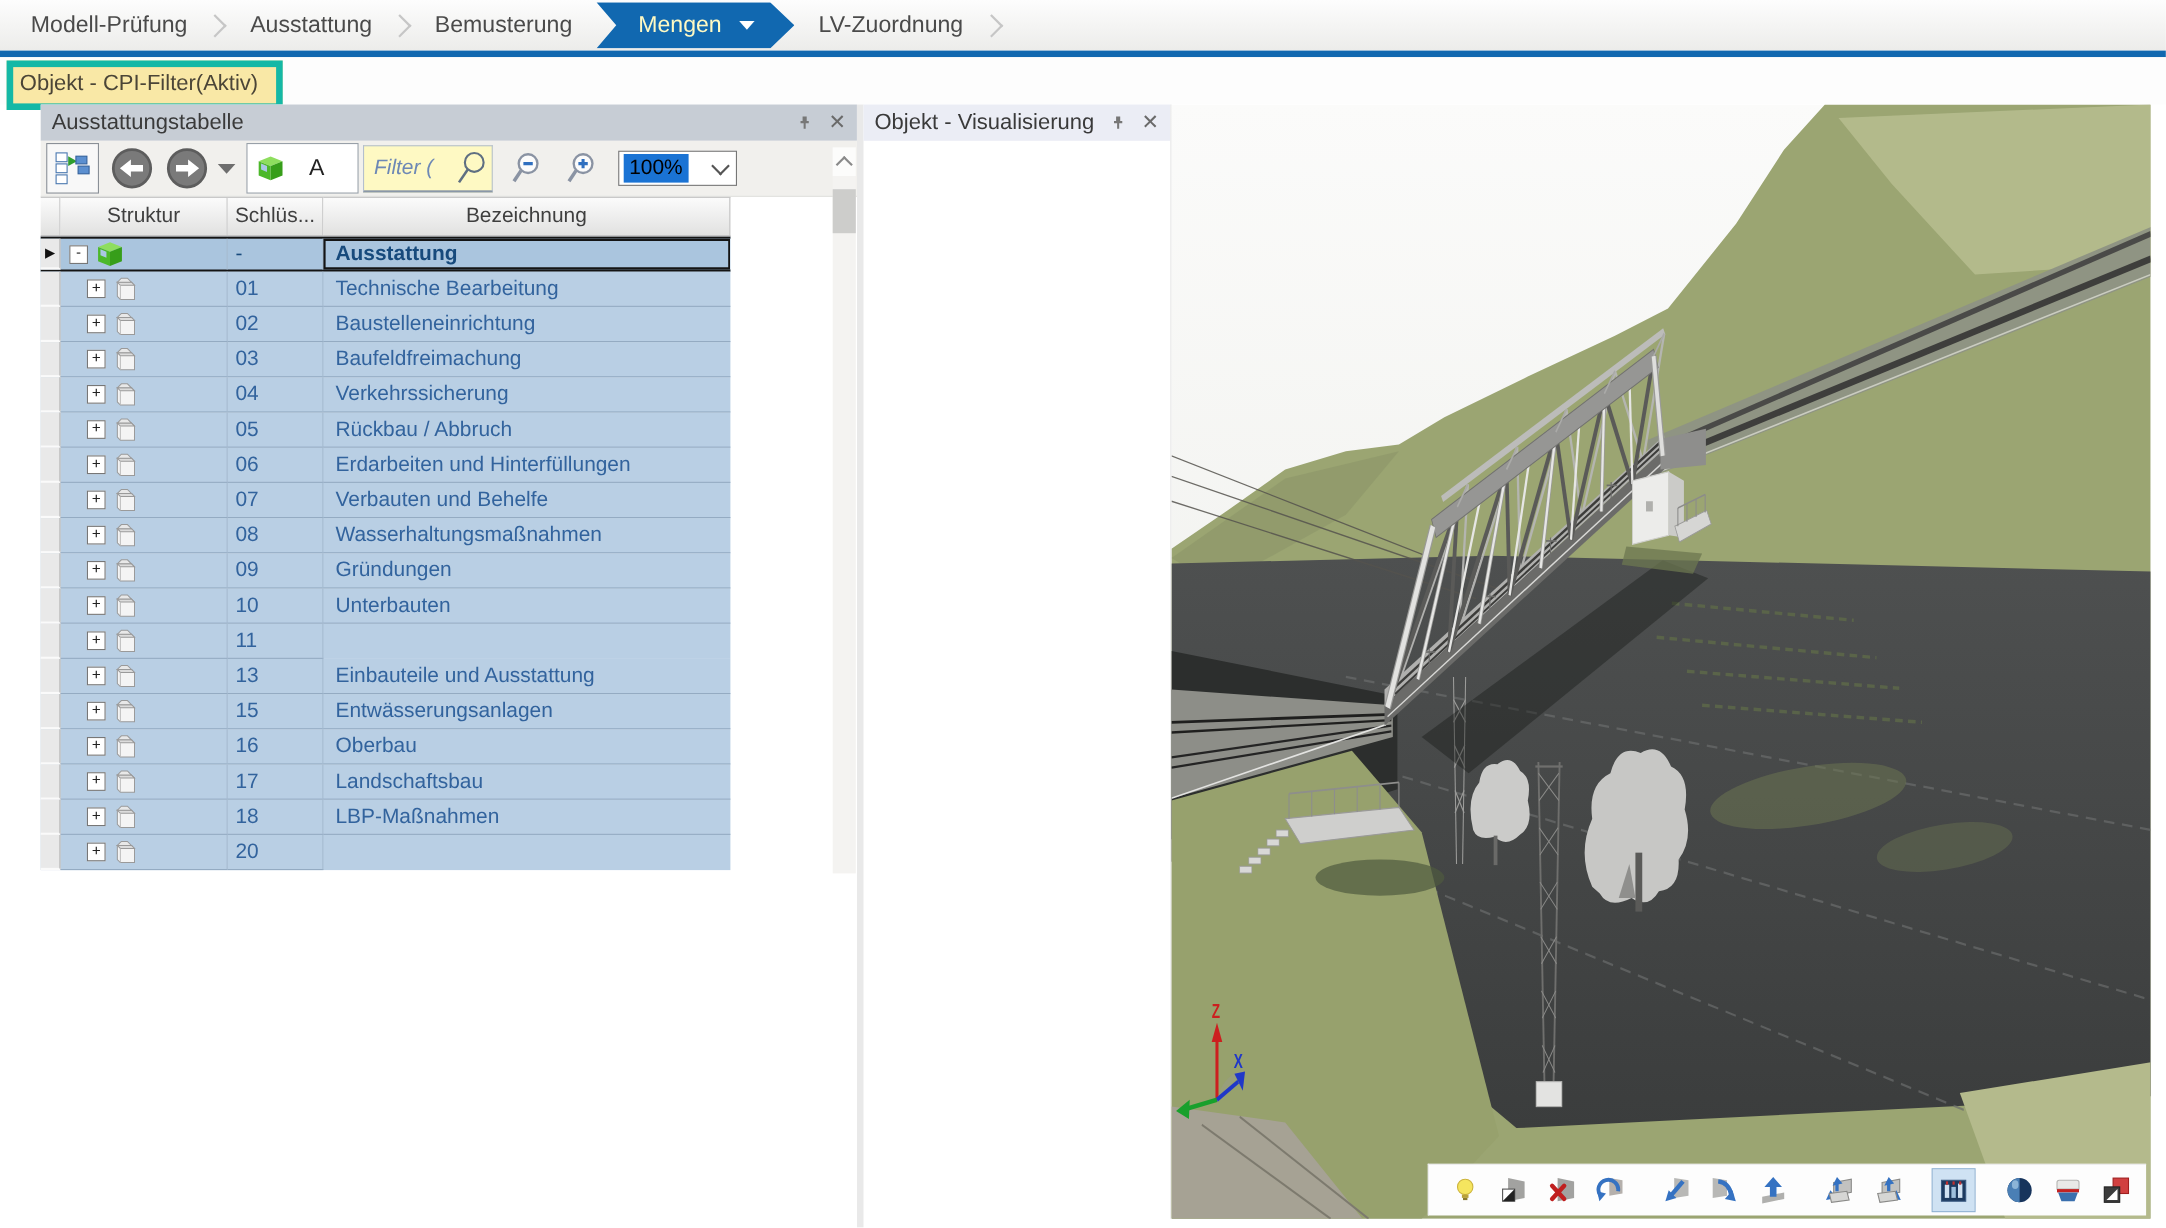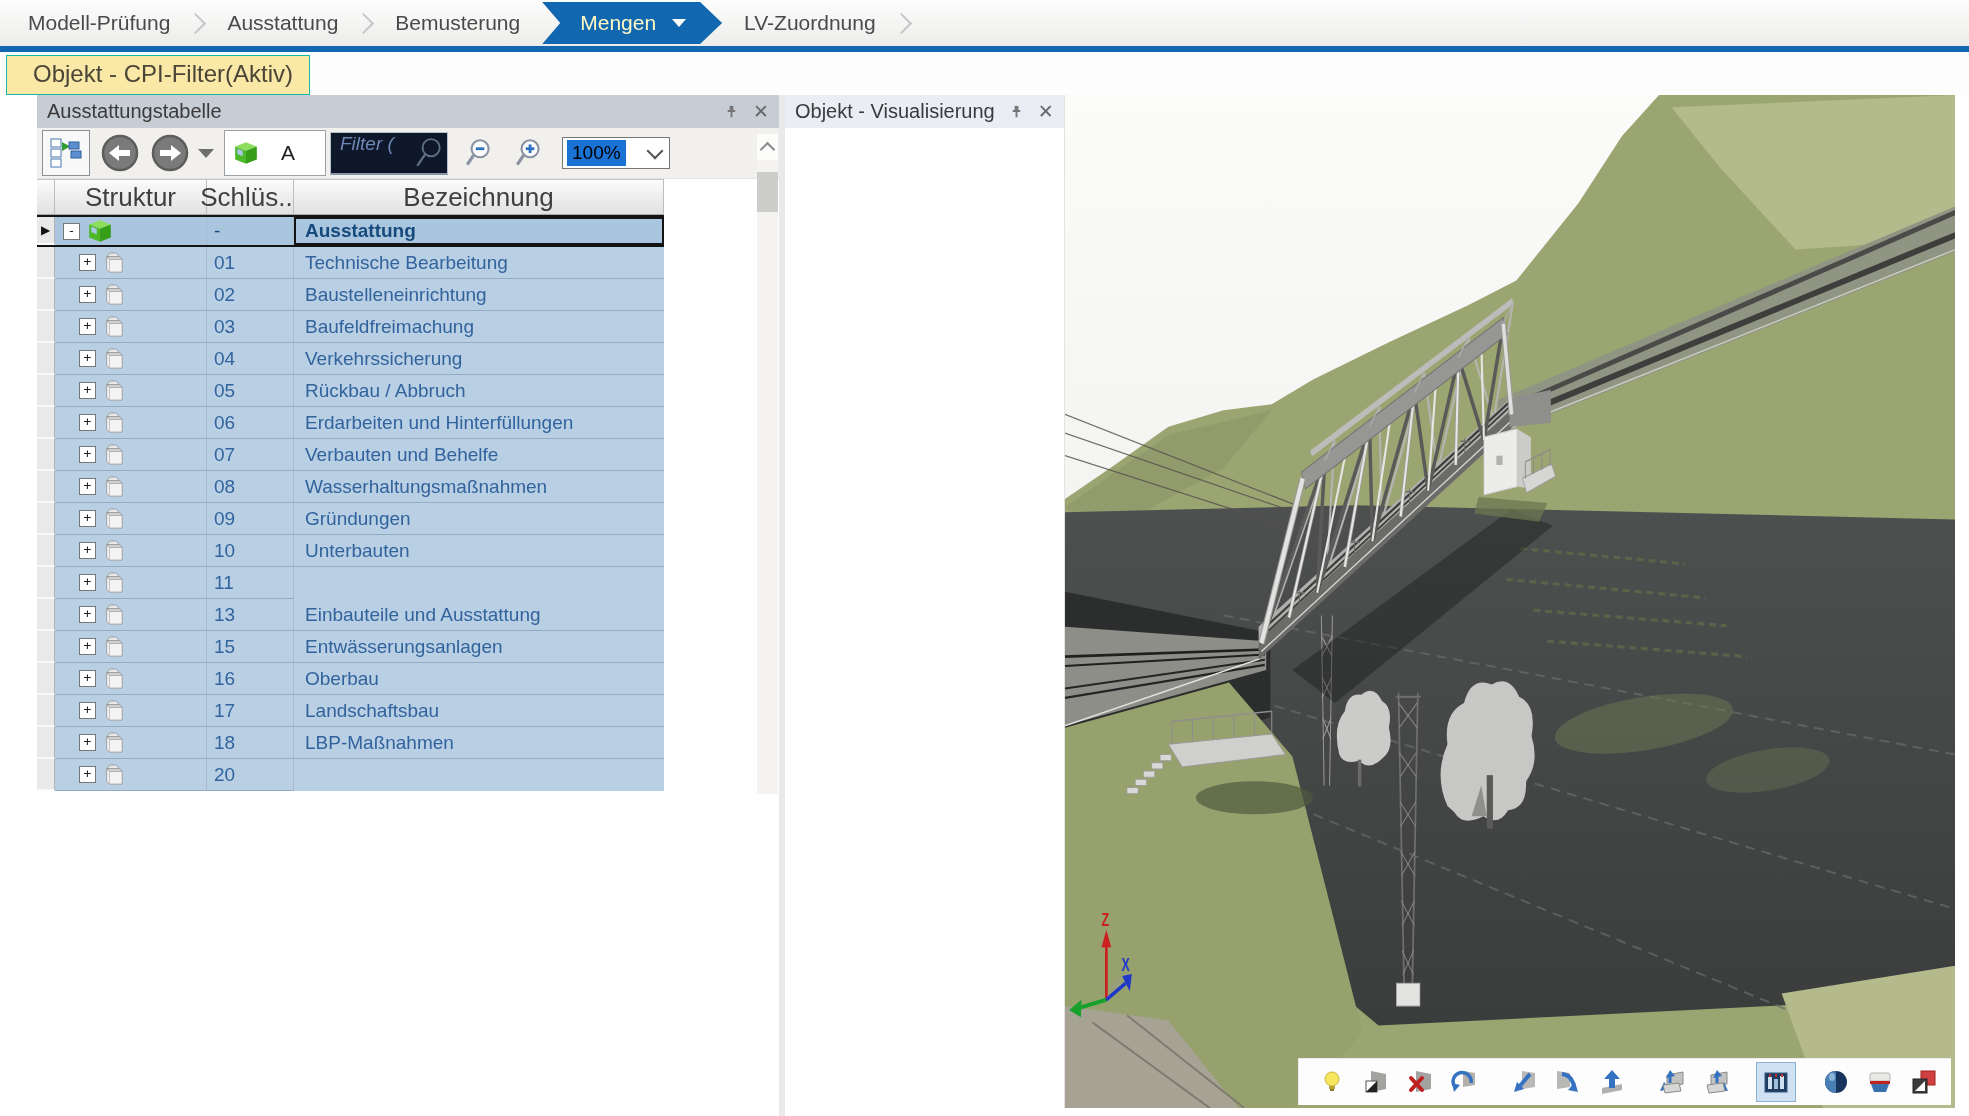--- a/index.html
+++ b/index.html
@@ -16,21 +16,21 @@
   .crumb.active{background:#1168b0;color:#fef9c3;height:42px;display:flex;align-items:center;
     gap:16px;padding:0 36px 0 38px;margin:0 6px;
     clip-path:polygon(0 0,calc(100% - 22px) 0,100% 50%,calc(100% - 22px) 100%,0 100%,18px 50%);}
   .dd{width:0;height:0;border-left:7px solid transparent;border-right:7px solid transparent;
     border-top:8px solid #fff;}
   .blue-line{height:6px;background:#1168b0;}
 
   
   .banner-strip{height:43px;background:#fdfdfd;}
   .filter-banner{display:inline-block;margin:3px 0 0 6px;background:#f9e8a6;
-    border:1px solid #14b8a6;padding:4px 16px 6px 26px;font-size:24px;color:#4b4537;}
+    border:6px solid #14b8a6;padding:4px 16px 6px 6px;font-size:20px;color:#4b4537;}
 
   
   .main{display:flex;height:1021px;}
   .left-panel{width:742px;position:relative;background:#fff;flex:none;margin-left:37px;}
   .splitter{width:6px;background:#e9e9e9;flex:none;}
   .right-panel{flex:1;display:flex;flex-direction:row;margin-right:14px;padding-bottom:8px;}
 
   .title-bar{height:33px;display:flex;align-items:center;font-size:20px;color:#3a3a3a;
     padding:0 10px;flex:none;}
   .left-tb{background:#c7cdd5;}
@@ -42,37 +42,37 @@
   
   .tbl-toolbar{height:50px;background:#f1f0ed;display:flex;align-items:center;border-bottom:1px solid #e2e1de;}
   .tree-btn{width:46px;height:44px;margin-left:5px;background:#f8f8f8;border:1px solid #8a9097;
     display:flex;align-items:center;justify-content:center;}
   .nav-btn{width:40px;height:40px;margin-left:10px;}
   .caret{width:0;height:0;border-left:8px solid transparent;border-right:8px solid transparent;
     border-top:9px solid #6e6e6e;margin:0 10px 0 8px;}
   .cube-btn{width:92px;height:44px;background:#fff;border:1px solid #98a0a8;display:flex;
     align-items:center;padding-left:8px;overflow:hidden;}
   .cube-btn .a-lbl{font-size:21px;color:#222;margin-left:22px;}
-  .filter-box{width:116px;height:40px;background:#0f172a;border:1px solid #b4bfce;border-bottom:2px solid #8a97a8;
-    margin-left:4px;display:flex;position:relative;}
+  .filter-box{width:116px;height:40px;background:#fef9c3;border:1px solid #b4bfce;border-bottom:2px solid #8a97a8;
+    margin-left:4px;display:flex;align-items:center;position:relative;}
   .filter-box .ph{font-style:italic;font-size:19px;color:#6d88b5;padding-left:9px;white-space:nowrap;}
   .filter-box svg{position:absolute;right:2px;top:4px;}
   .mag-btn{width:38px;height:38px;display:flex;align-items:center;justify-content:center;margin-left:12px;}
   .zoom-combo{width:106px;height:30px;background:#fff;border:1px solid #767676;margin-left:14px;
     display:flex;align-items:center;}
   .zoom-val{background:#1a73d4;color:#000000;font-size:19px;padding:2px 5px;margin-left:4px;}
   .combo-chev{width:10px;height:10px;border-right:2px solid #555;border-bottom:2px solid #555;
     transform:rotate(45deg);margin:-4px 8px 0 auto;}
 
   
   .tbl{width:627px;}
   .t-head{display:grid;grid-template-columns:18px 152px 87px 370px;height:36px;}
   .th{background:linear-gradient(#fbfbfb,#e1e1e0);border-right:1px solid #bdbdbd;
     border-top:1px solid #c9c9c9;border-bottom:1px solid #a8a8a8;display:flex;align-items:center;
-    justify-content:center;font-size:26px;color:#3f3f3f;}
+    justify-content:center;font-size:19px;color:#3f3f3f;}
   .t-row{display:grid;grid-template-columns:18px 152px 87px 370px;height:32px;background:#b9cfe4;box-sizing:border-box;}
   .t-row.selected{background:#aac5de;border-top:2px solid #141414;border-bottom:2px solid #141414;}
   .c0{background:#e9e9e9;border-right:1px solid #b3b3b3;border-bottom:2px solid #fafafa;
     display:flex;align-items:center;justify-content:center;font-size:12px;color:#111;}
   .c1,.c2,.c3{border-bottom:1px solid #94abc2;display:flex;align-items:center;font-size:19px;color:#32639d;overflow:hidden;}
   .t-row.selected .c1,.t-row.selected .c2,.t-row.selected .c3{border-bottom:none;color:#174a7c;}
   .c1{padding-left:8px;gap:7px;border-right:1px solid #a6bbd0;}
   .c1.child{padding-left:24px;}
   .c2{padding-left:7px;border-right:1px solid #a6bbd0;}
   .c3{padding-left:11px;}

